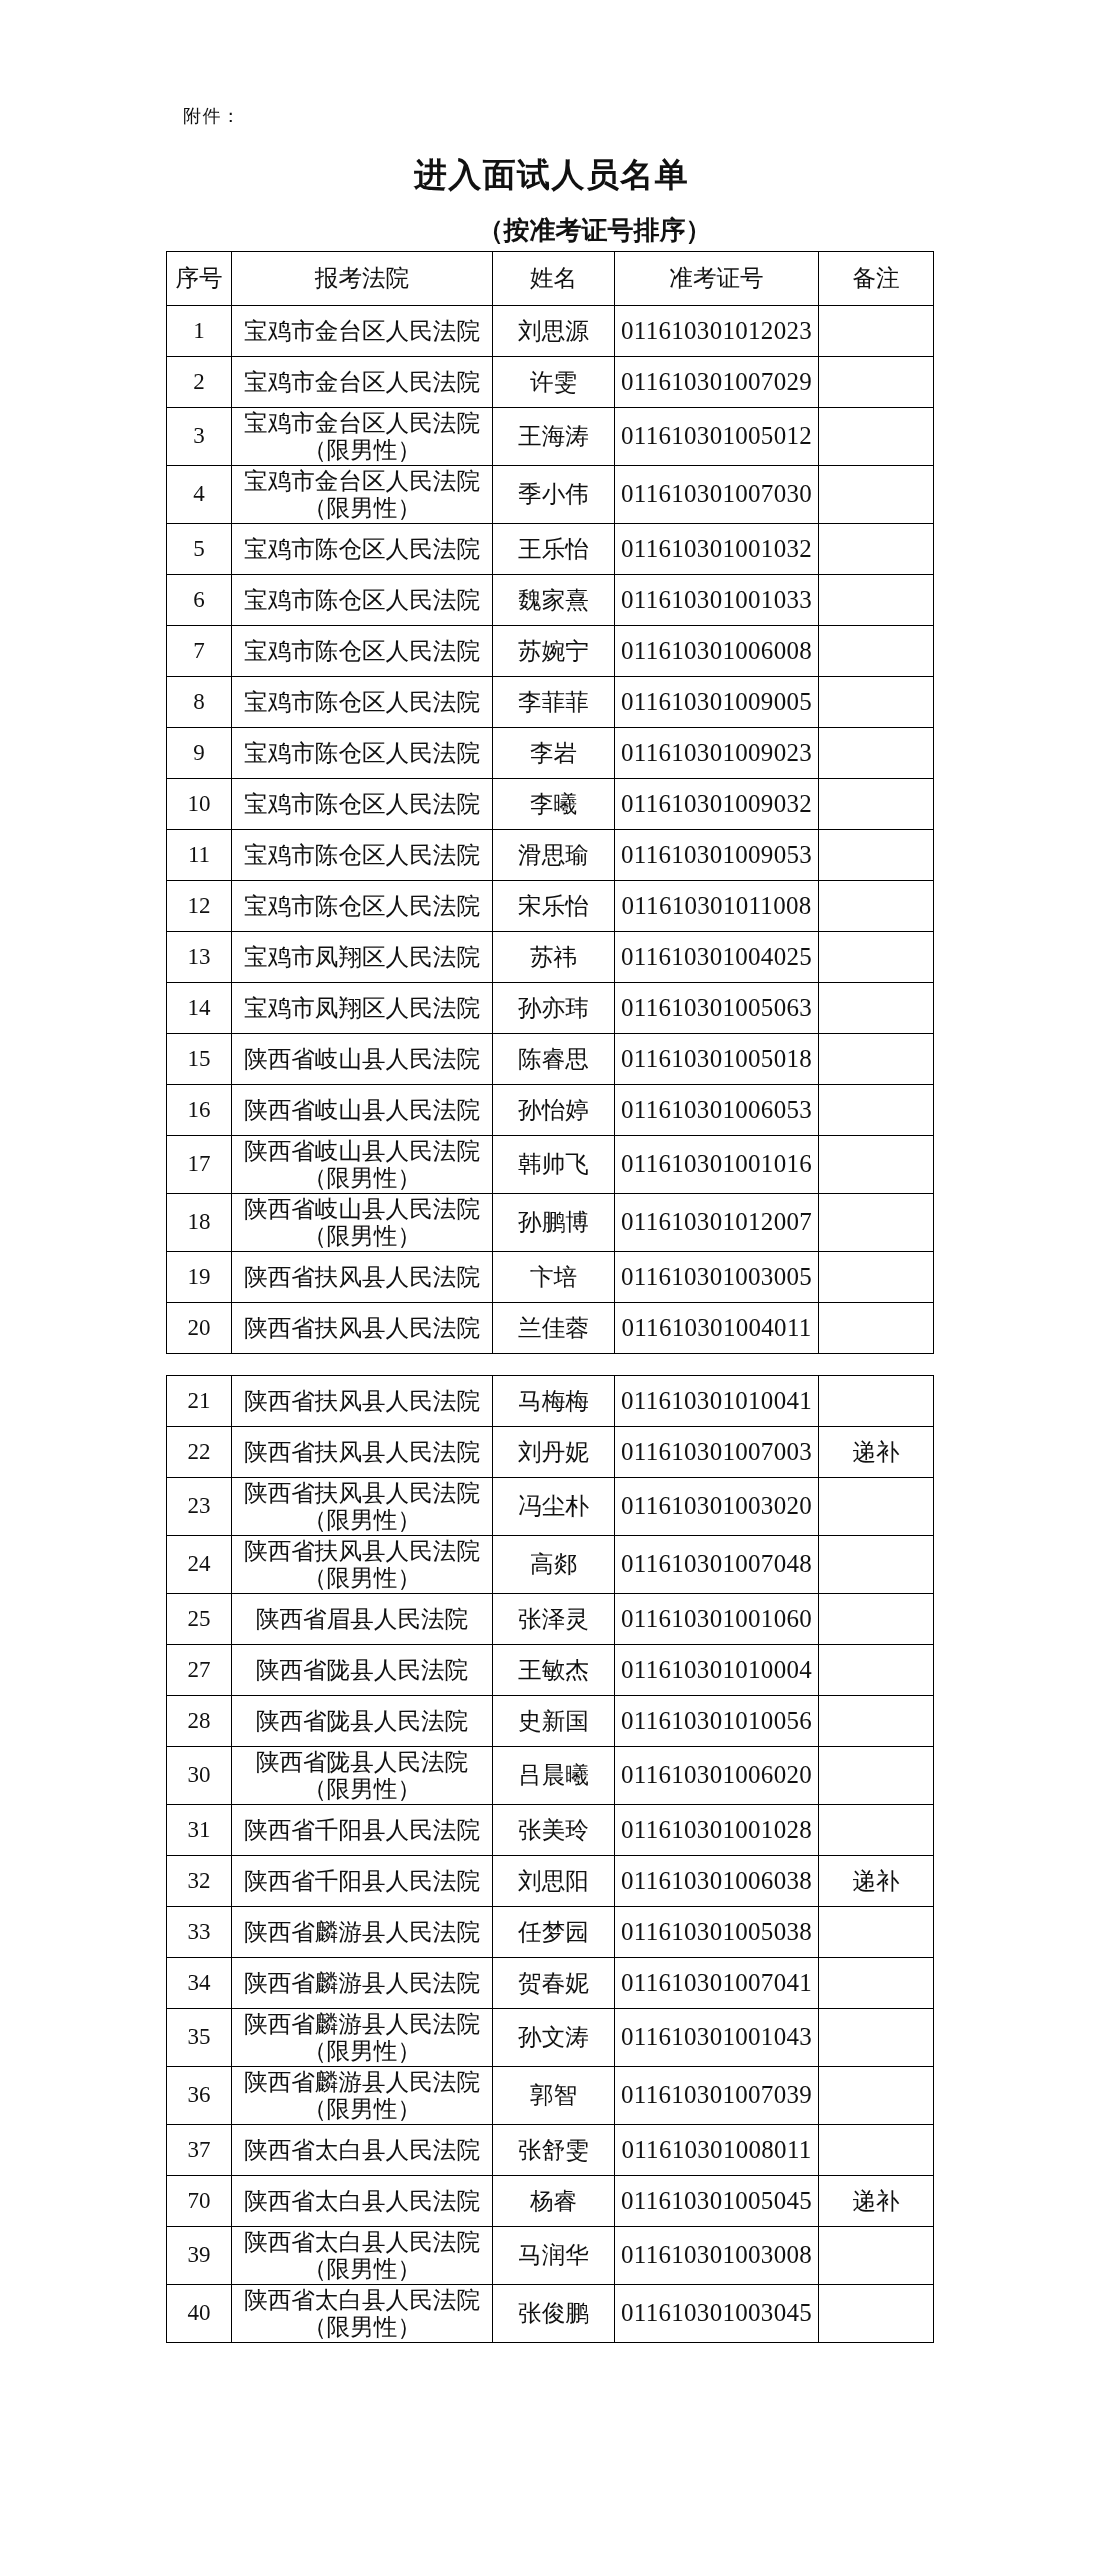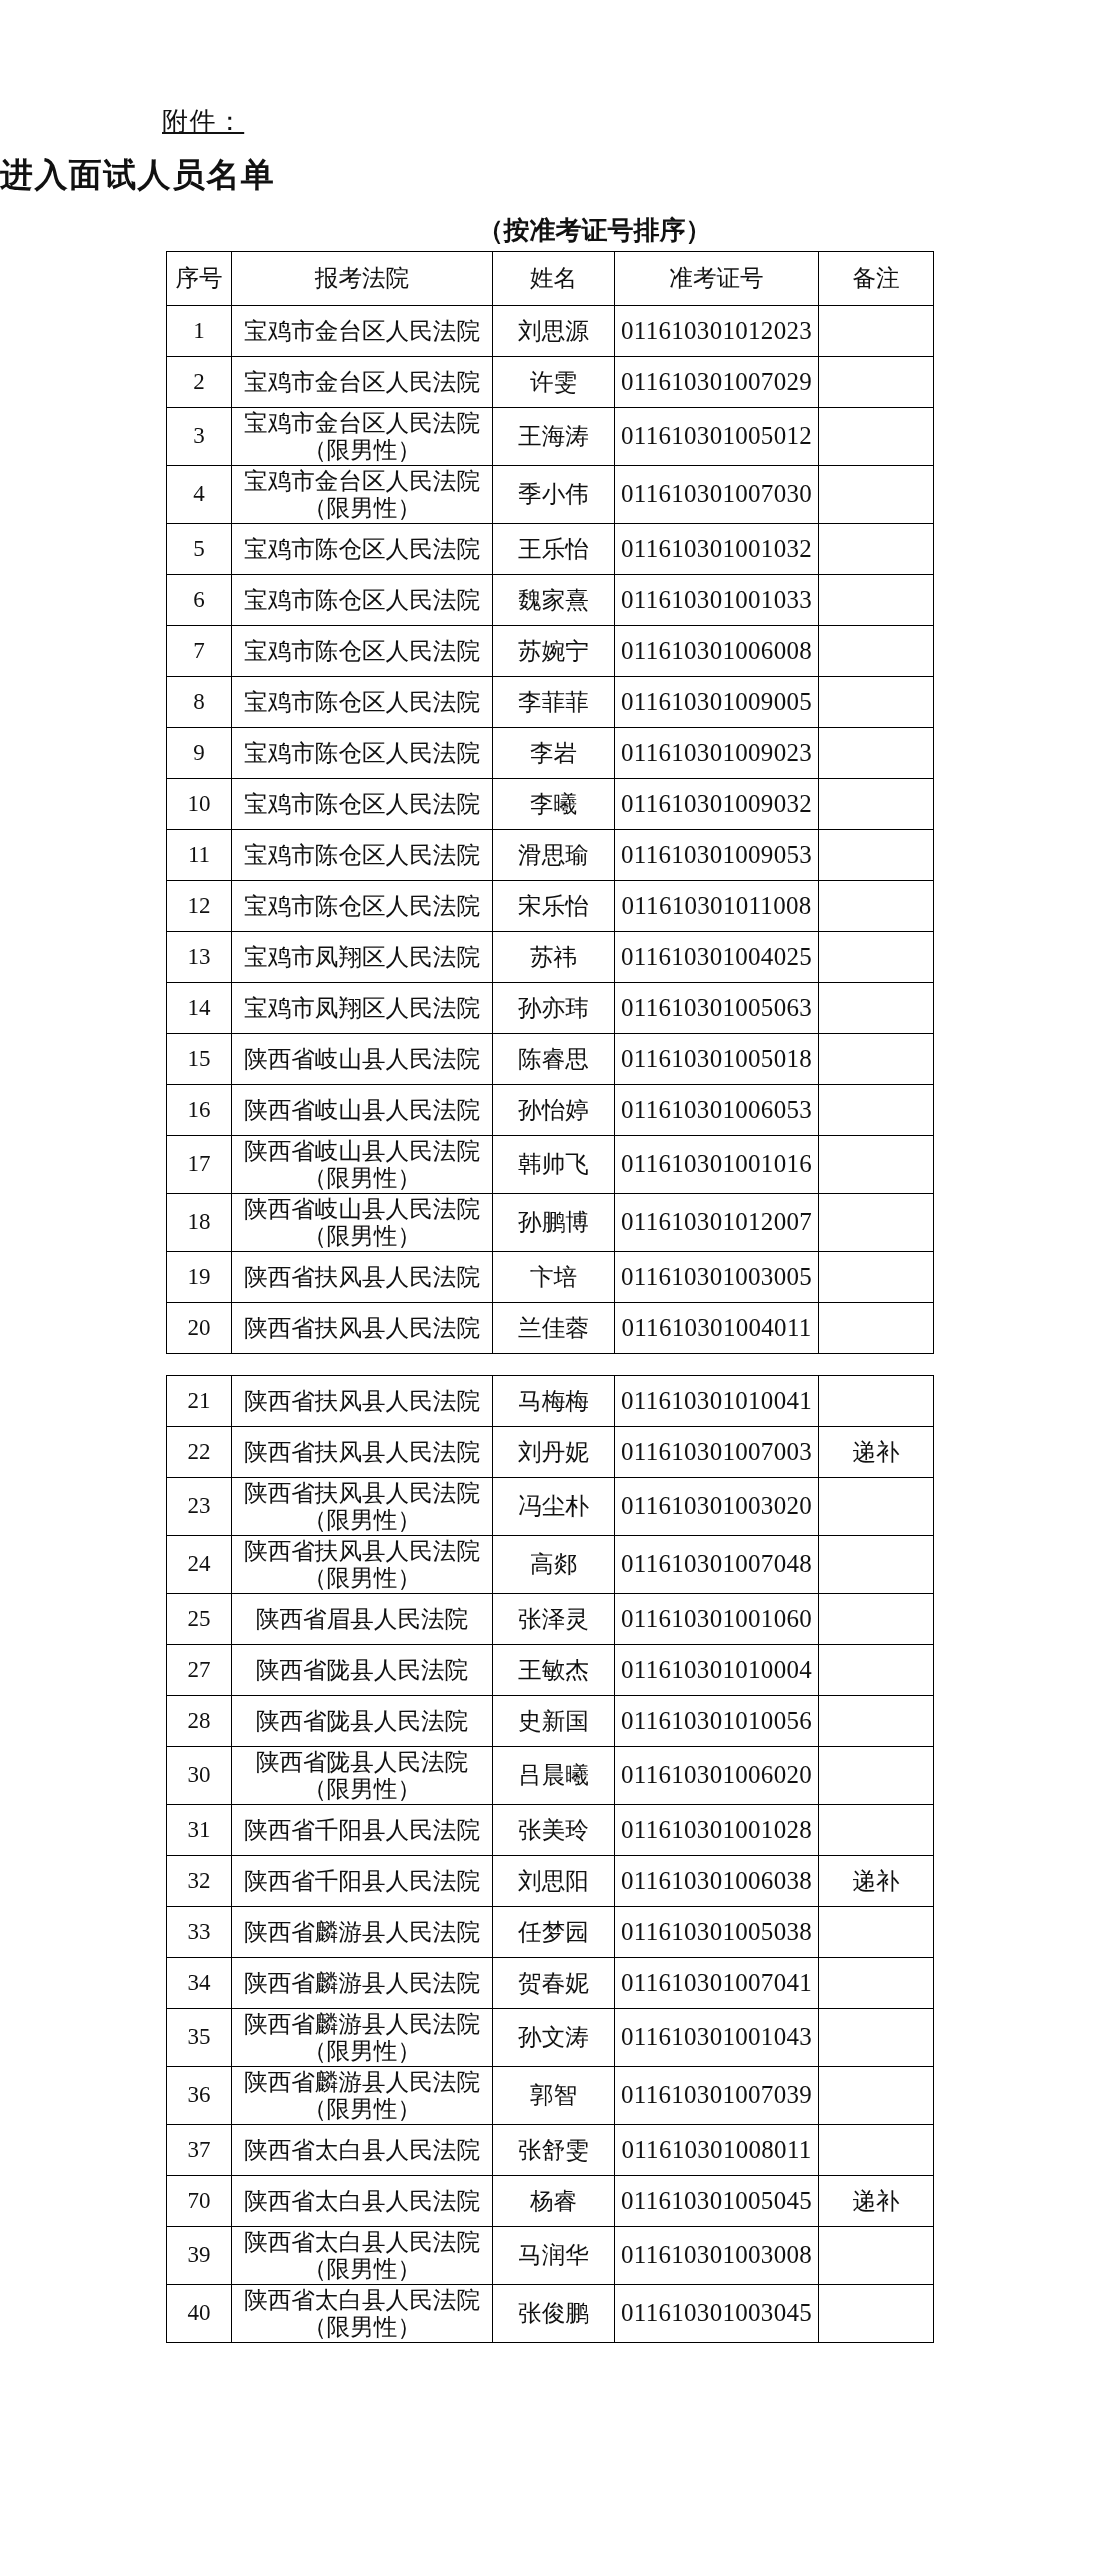--- a/index.html
+++ b/index.html
@@ -5,32 +5,31 @@
   html,body{margin:0;padding:0;background:#ffffff;}
   body{
     position:relative;
     width:1103px;
     height:2576px;
     font-family:"Liberation Serif","DejaVu Serif",serif;
     color:#111;
   }
   .attachment{
     position:absolute;
-    left:162px;
+    left:183px;
     top:104px;
-    font-size:26px;
+    font-size:18px;
     letter-spacing:1.4px;
-    text-decoration:underline;
   }
   .title{
     position:absolute;
     left:0;
     top:153px;
     width:100%;
-    text-align:left;
+    text-align:center;
     font-size:33px;
     font-weight:bold;
     letter-spacing:1.4px;
   }
   .subtitle{
     position:absolute;
     left:0;
     top:213px;
     width:100%;
     text-align:center;

